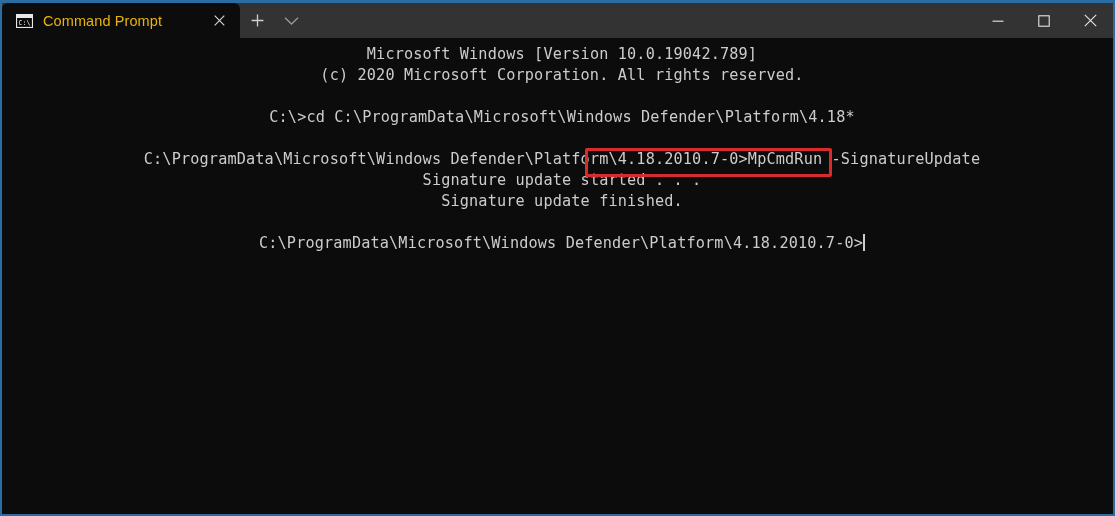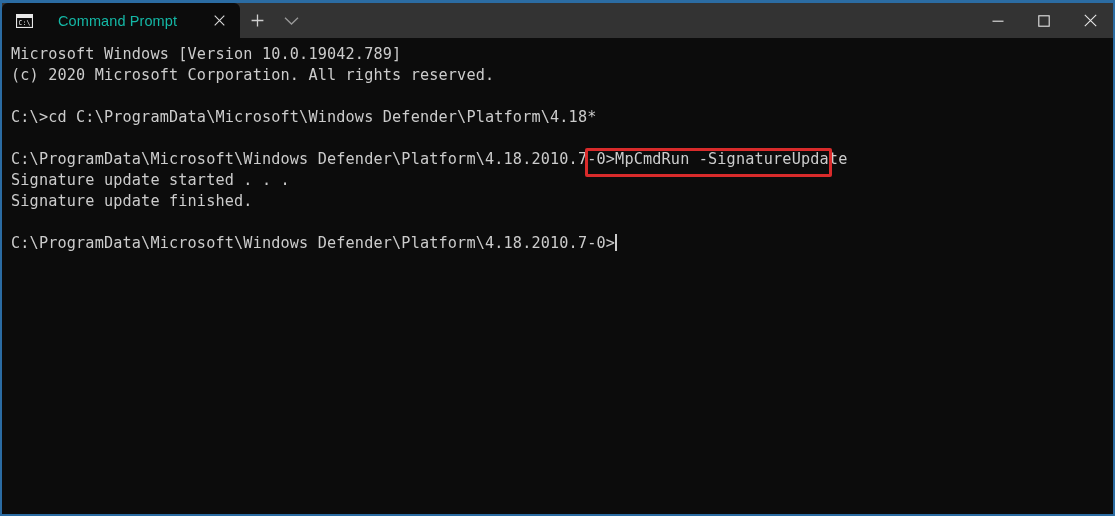--- a/index.html
+++ b/index.html
@@ -58,27 +58,26 @@
   .tab-icon {
     width: 17px;
     height: 14px;
     flex: 0 0 auto;
     margin-right: 10px;
     position: relative;
   }
 
   .tab-title {
     flex: 1 1 auto;
-    color: #14b8a6;
+    color: #eab308;
     font-family: "Liberation Sans", sans-serif;
     font-size: 14.5px;
     letter-spacing: 0.1px;
     white-space: nowrap;
     overflow: hidden;
-    margin-left: 15px;
   }
 
   .tab-close {
     width: 30px;
     height: 30px;
     flex: 0 0 auto;
     display: flex;
     align-items: center;
     justify-content: center;
     color: #dadada;
@@ -125,20 +124,21 @@
   
   #terminal {
     position: absolute;
     left: 0;
     top: 35px;
     right: 0;
     bottom: 0;
     background: #0c0c0c;
     overflow: hidden;
     padding: 6px 0 0 9px;
+    text-align: center;
   }
 
   #screen {
     position: relative;
     font-family: "DejaVu Sans Mono", "Liberation Mono", monospace;
     font-size: 15.2px;
     line-height: 21px;
     color: #cccccc;
     white-space: pre;
     letter-spacing: 0.15px;

